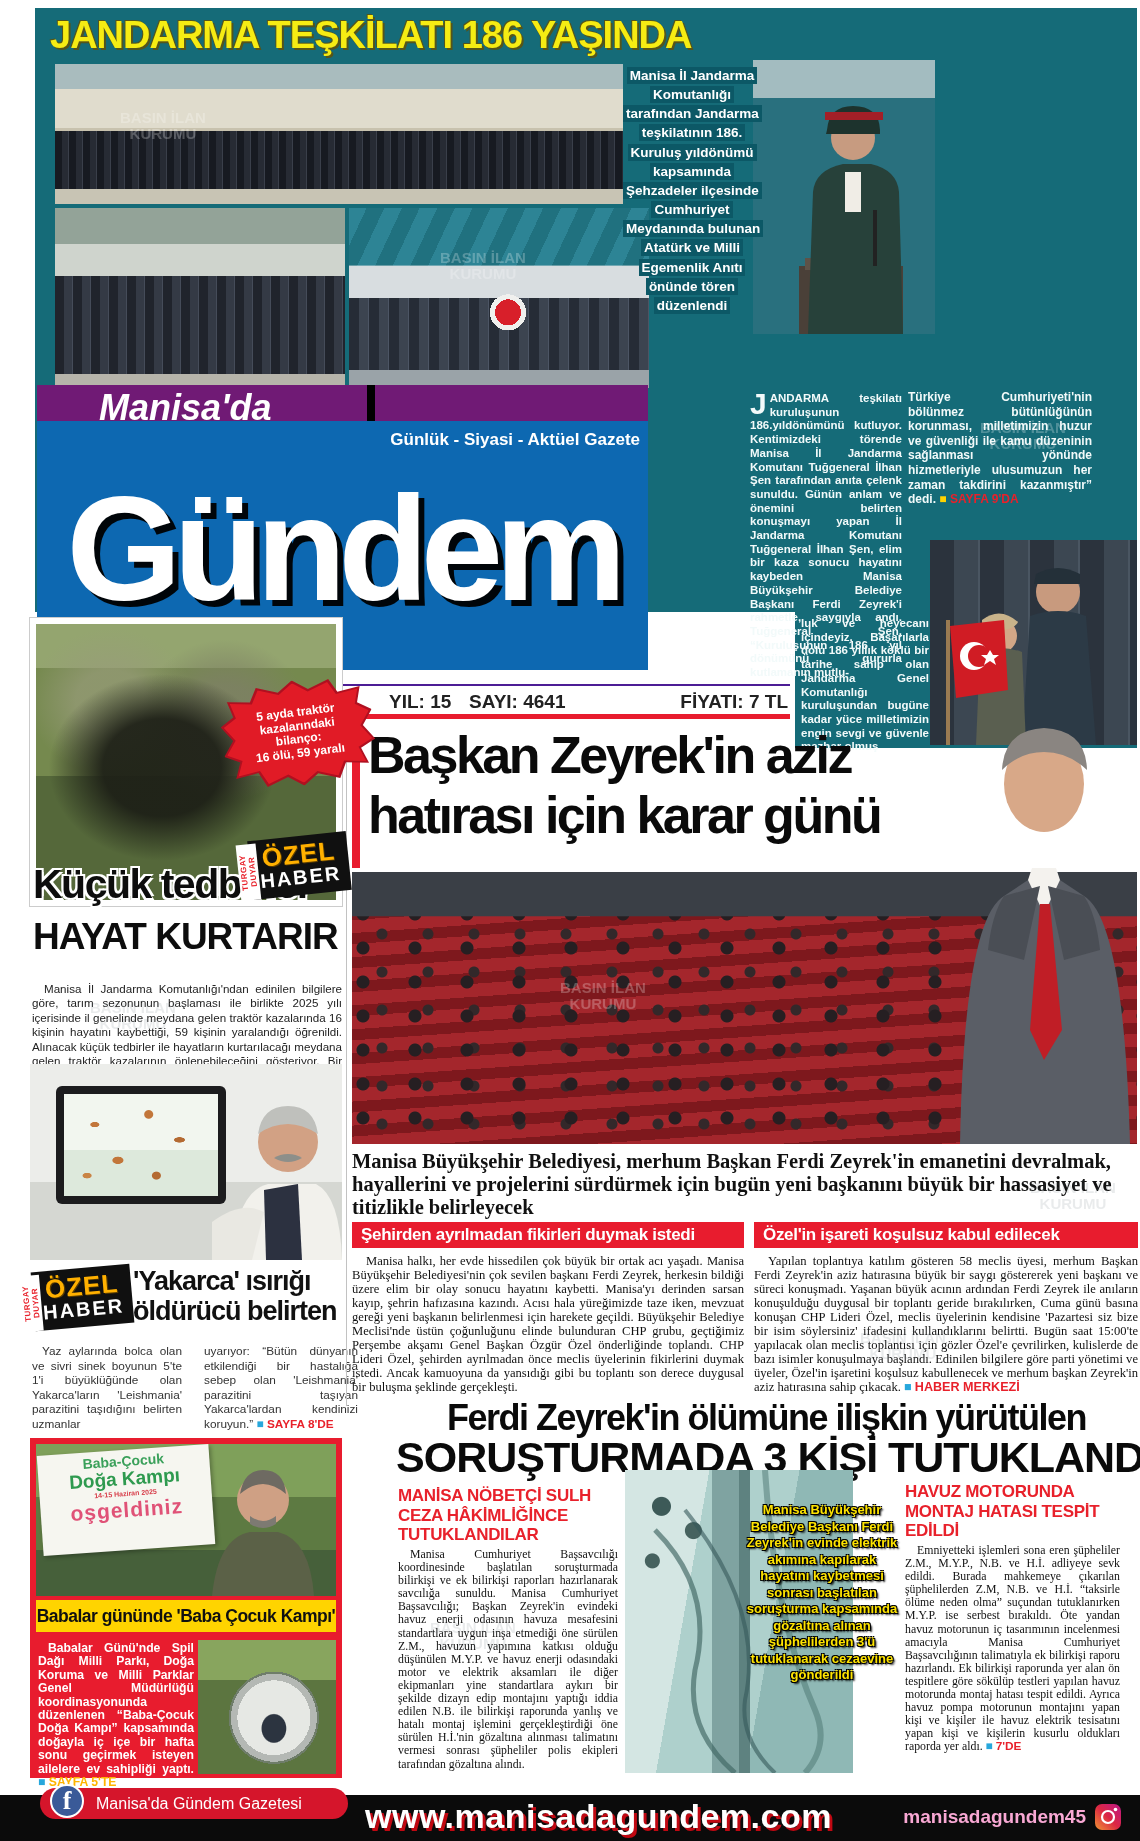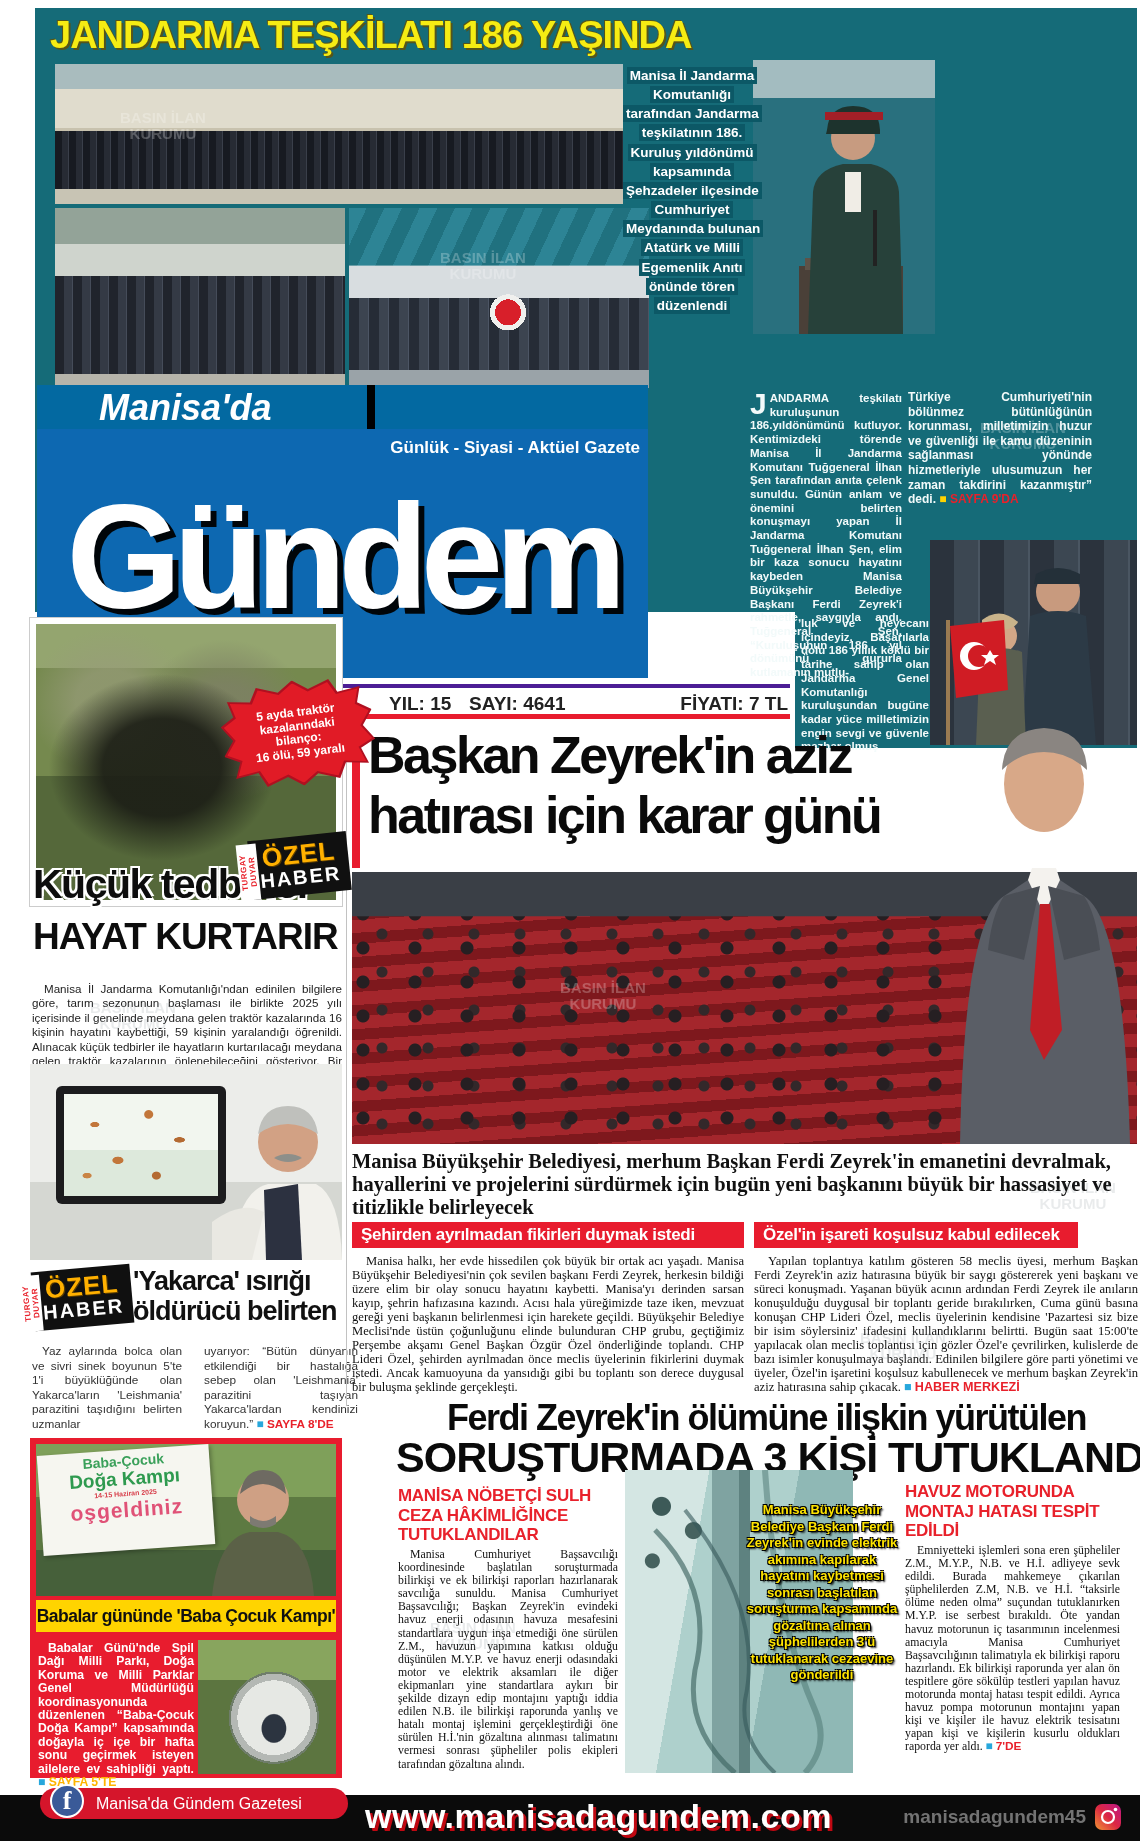--- a/index.html
+++ b/index.html
@@ -50,30 +50,30 @@
   .jcol{color:#f2fafa;font-weight:700;text-align:justify;}
   .jcol1a{left:750px;top:392px;width:152px;height:222px;font-size:11.5px;line-height:13.7px;}
   .jcol1a::first-letter{font-size:30px;font-weight:900;float:left;line-height:24px;padding-right:3px;}
   .jcol1b{left:801px;top:617px;width:128px;height:126px;font-size:11.5px;line-height:13.7px;}
   .jcol2{left:908px;top:390px;width:184px;height:134px;font-size:12px;line-height:14.6px;}
   .marker-y{color:#ffd400;} .marker-b{color:#27a7dc;}
   .ref-red{color:#e8212b;font-weight:900;font-family:"Liberation Sans",sans-serif;}
 
   
   .masthead{left:37px;top:385px;width:611px;height:297px;}
-  .mh-red{position:relative;height:44px;background:#0369a1;}
+  .mh-red{position:relative;height:36px;background:#701a75;}
   .mh-brandtop{position:absolute;left:62px;top:2px;font-style:italic;font-weight:900;font-size:36px;color:#fff;}
   .mh-vline{position:absolute;left:330px;top:0;width:8px;height:48px;background:#000;}
   .mh-blue{position:relative;height:249px;background:#0d68b1;}
   .mh-tagline{position:absolute;top:9px;right:8px;font-weight:700;font-size:17px;color:#fff;}
   .mh-brand{position:absolute;left:0;top:18px;width:100%;text-align:center;font-weight:900;font-size:148px;
     line-height:220px;color:#fff;letter-spacing:-8px;text-shadow:6px 6px 0 rgba(0,0,0,.95);}
 
   
-  .datebar{left:37px;top:684px;width:753px;height:30px;border-top:4px solid #4c1d95;font-size:19px;color:#222;}
+  .datebar{left:37px;top:684px;width:753px;height:30px;border-top:2px solid #4c1d95;font-size:19px;color:#222;}
   .db-date{position:absolute;left:12px;top:5px;}
   .db-day{font-weight:900;}
   .db-year{position:absolute;left:352px;top:5px;font-weight:900;}
   .db-issue{position:absolute;left:432px;top:5px;font-weight:900;}
   .db-price{position:absolute;right:2px;top:5px;font-weight:900;}
   .red-rule{left:37px;top:714px;width:753px;height:5px;background:#e81c2e;}
 
   
   .starburst{left:222px;top:680px;width:152px;height:106px;z-index:7;transform:rotate(-7deg);}
   .star-shape{position:absolute;inset:0;background:#b01020;
@@ -163,21 +163,21 @@
       linear-gradient(180deg,#3a3f46 0 16%,rgba(58,63,70,0) 16.5%),
       radial-gradient(circle at 11px 8px,#261f22 6px,rgba(0,0,0,0) 7px),
       radial-gradient(circle at 30px 24px,#33282a 5px,rgba(0,0,0,0) 6px),
       repeating-linear-gradient(176deg,#a4262c 0 13px,#7e181d 13px 24px);
     background-size:100% 100%,52px 34px,46px 38px,100% 100%;}
   .m-sub{left:352px;top:1150px;width:786px;font-family:"Liberation Serif",serif;font-weight:700;
     font-size:20.5px;line-height:22.8px;color:#111;}
   .m-bar{top:1222px;height:26px;background:#e81c2e;color:#fff;font-weight:900;font-size:17px;
     line-height:26px;padding-left:9px;letter-spacing:-.3px;}
   .m-bar1{left:352px;width:392px;}
-  .m-bar2{left:754px;width:324px;}
+  .m-bar2{left:754px;width:384px;}
   .m-col{top:1254px;height:146px;font-family:"Liberation Serif",serif;font-size:12.6px;
     line-height:14px;color:#111;text-align:justify;text-indent:14px;overflow:hidden;}
   .m-col1{left:352px;width:392px;}
   .m-col2{left:754px;width:384px;}
 
   
   .b-h1{left:396px;top:1400px;width:741px;text-align:center;font-weight:900;font-size:36px;
     line-height:36px;color:#0a0a0a;letter-spacing:-1.5px;white-space:nowrap;}
   .b-h2{left:396px;top:1436px;width:741px;text-align:center;font-weight:900;font-size:43px;
     line-height:43px;color:#0a0a0a;letter-spacing:-1px;white-space:nowrap;}
@@ -197,21 +197,21 @@
       linear-gradient(100deg,#d4e6e3 0 30%,#aed0cc 30% 62%,#8fb8b5 62%);}
   .b-caption{left:742px;top:1482px;width:160px;z-index:5;font-weight:900;font-size:13px;
     line-height:16.5px;color:#ffe400;text-align:center;
     text-shadow:1px 1px 0 #000,-1px -1px 0 #000,1px -1px 0 #000,-1px 1px 0 #000,2px 2px 2px #000;margin-top:20px;}
 
   
   .footer-bar{left:0;top:1795px;width:1140px;height:46px;background:#0b0b0b;z-index:8;}
   .footer-url{position:absolute;left:365px;top:2px;font-weight:900;font-size:34px;color:#fff;
     letter-spacing:.5px;text-shadow:3px 3px 0 #c00812;}
   .footer-ig{position:absolute;right:18px;top:8px;display:flex;align-items:center;gap:8px;}
-  .ig-handle{color:#737373;font-weight:700;font-size:19px;}
+  .ig-handle{color:#f9a8d4;font-weight:700;font-size:19px;}
 
   
   .wm{position:absolute;font-weight:900;font-size:15px;line-height:16px;text-align:center;
     z-index:10;pointer-events:none;white-space:pre-line;}
   .wm-light{color:rgba(255,255,255,.25);}
   .wm-dark{color:rgba(100,110,120,.14);}
 </style>
 </head>
 <body>
 

